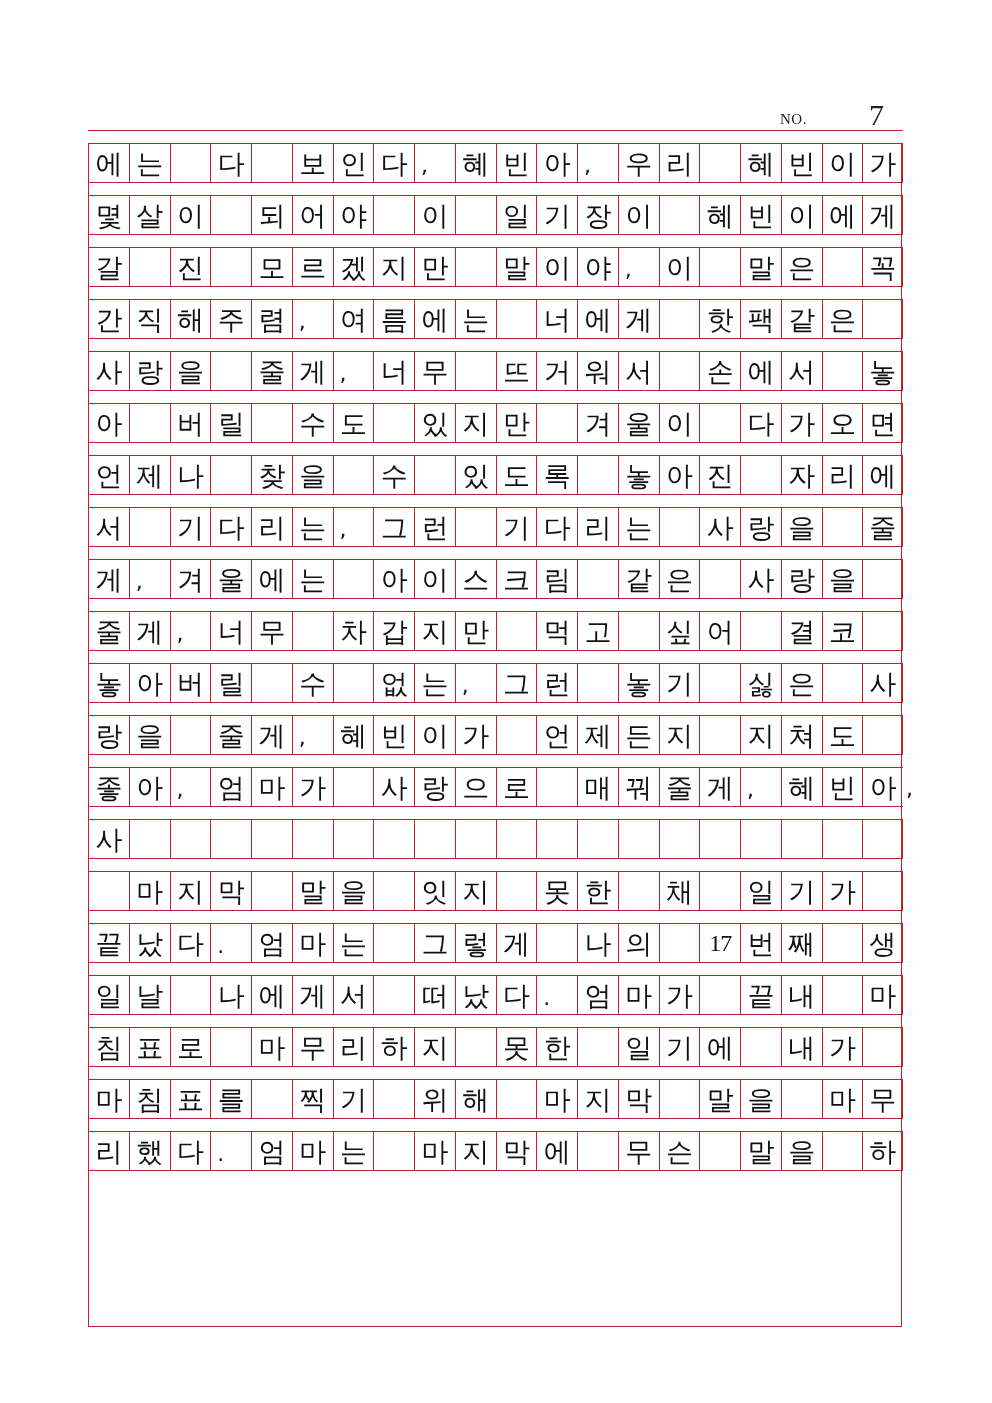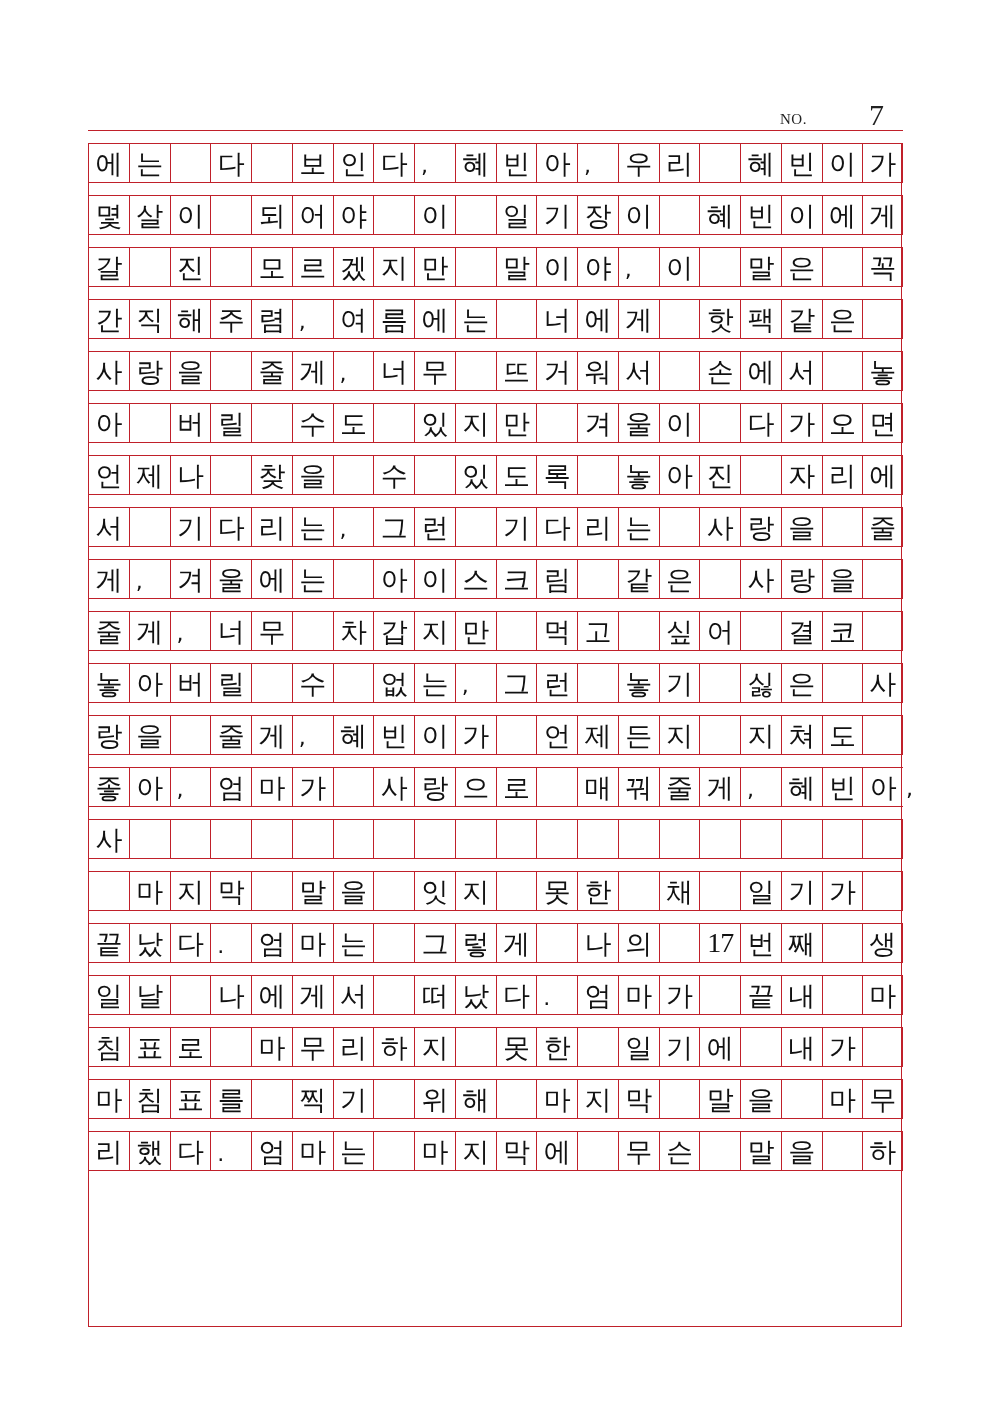--- a/index.html
+++ b/index.html
@@ -98,21 +98,21 @@
     }
     .cell.punct {
       justify-content: flex-start;
       align-items: flex-end;
       padding-left: 6px;
       padding-bottom: 6px;
       font-size: 22px;
     }
     .cell.num {
       font-family: "Liberation Serif", "DejaVu Serif", serif;
-      font-size: 28px;
+      font-size: 24px;
       letter-spacing: -1px;
       text-align: center;
     }
     .overflow-mark {
       position: absolute;
       left: 818px;
       bottom: 6px;
       font-size: 22px;
       color: #111;
     }

